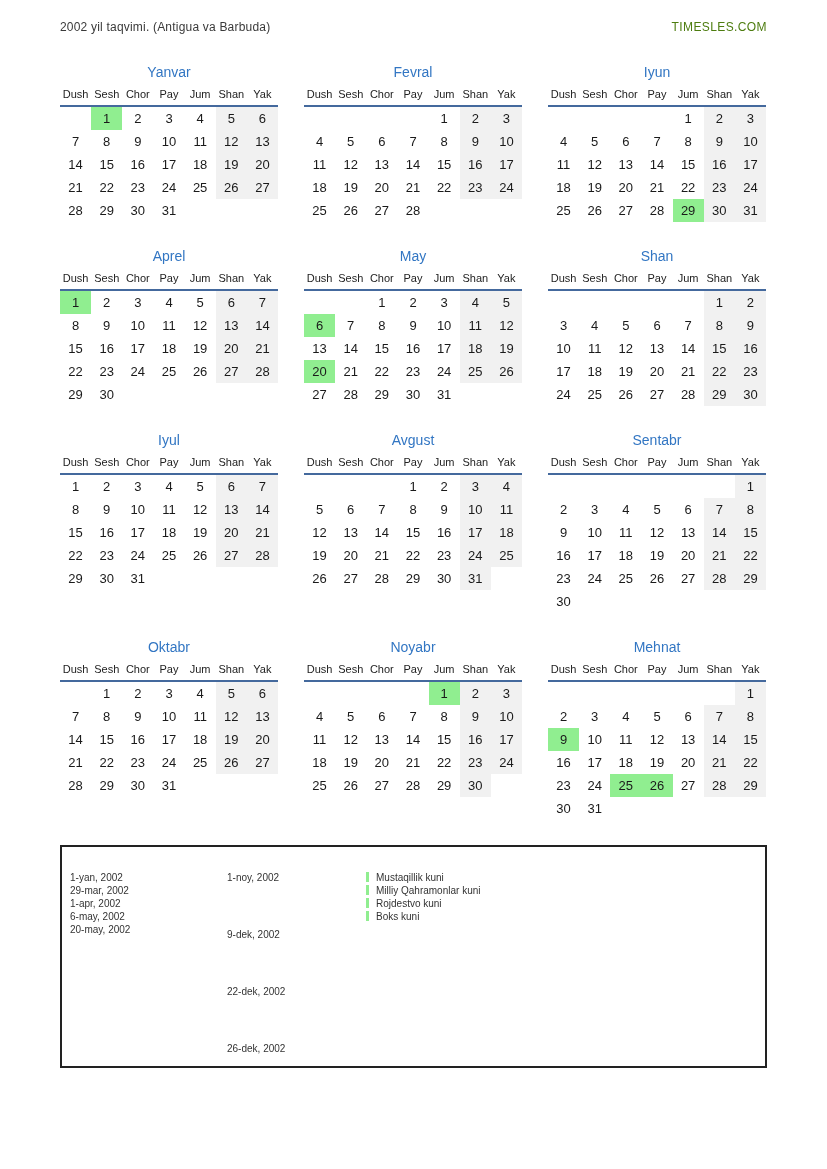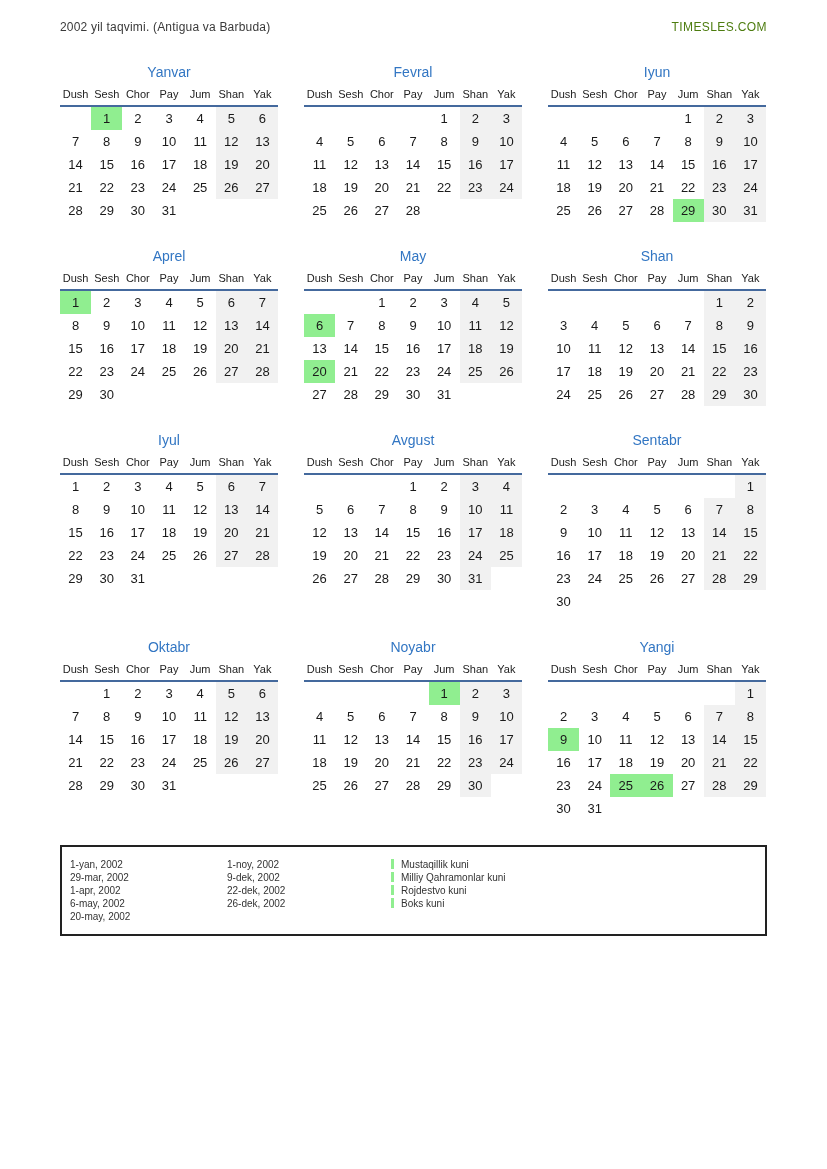--- a/index.html
+++ b/index.html
@@ -40,30 +40,30 @@
   }
   table.cal td{
     width:31px;height:23px;text-align:center;vertical-align:middle;
     font-size:13px;color:#1a1a1a;padding:0;
   }
   td.weekend{background:#f1f1f1;}
   td.holiday{background:#90ee90;}
   .legend-box{
     margin:25px 60px 0 60px;
     border:2px solid #222;
-    padding:11px 6px 11px 8px;
+    padding:24px 6px 11px 8px;
     display:flex;
     font-size:10px;color:#333;
     box-sizing:border-box;
   }
   .legend-col{display:flex;flex-direction:column;line-height:13px;}
   .legend-dates-1{width:157px;}
   .legend-labels-1{width:196px;}
-  .legend-dates-2{width:139px;}
-  .legend-labels-2{flex:1;margin-left:25px;}
+  .legend-dates-2{width:139px;gap:44px;}
+  .legend-labels-2{flex:1;}
   .legend-entry{white-space:nowrap;}
   .holiday-marker{
     display:inline-block;width:3px;height:10px;background:#90ee90;
     margin-right:7px;vertical-align:-1px;
   }
 </style>
 </head>
 <body>
 
 <div class="page">
@@ -768,21 +768,21 @@
               <td>27</td>
               <td>28</td>
               <td>29</td>
               <td class="weekend">30</td>
               <td></td>
             </tr>
           </tbody>
         </table>
       </div>
       <div class="month">
-        <div class="month-title">Yangi</div>
+        <div class="month-title">Mehnat</div>
         <table class="cal">
           <thead>
             <tr>
               <th>Dush</th>
               <th>Sesh</th>
               <th>Chor</th>
               <th>Pay</th>
               <th>Jum</th>
               <th>Shan</th>
               <th>Yak</th>

